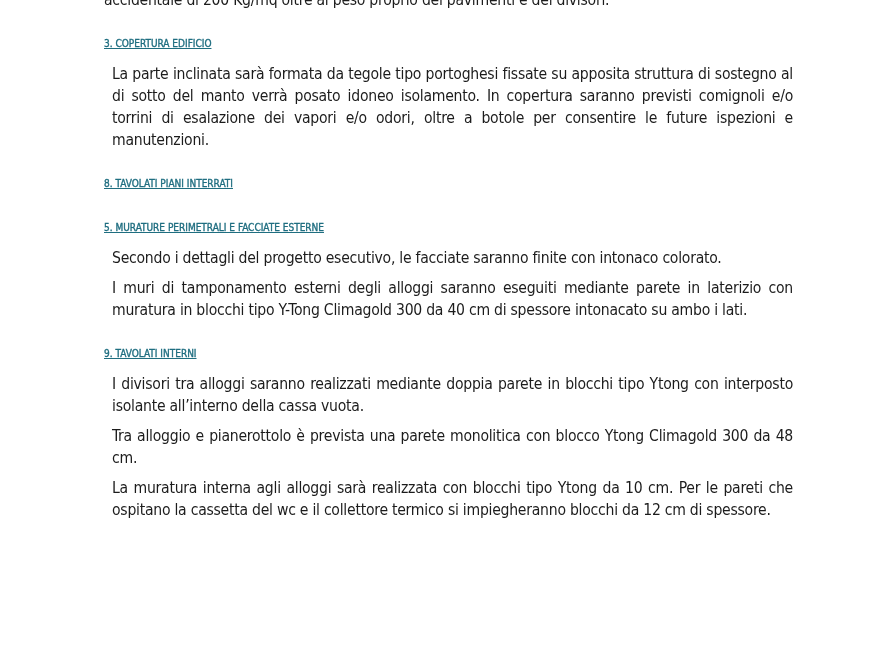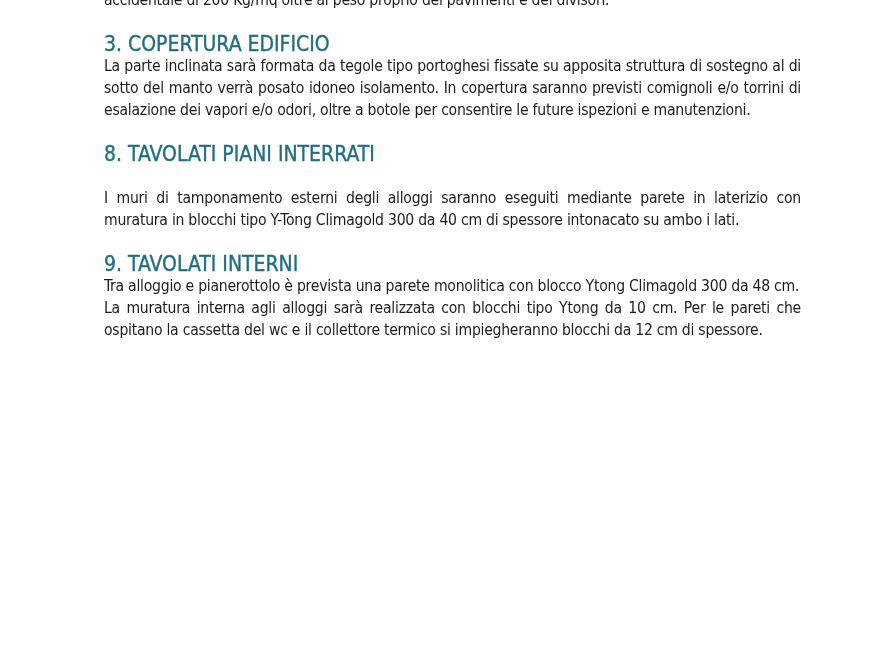--- a/index.html
+++ b/index.html
@@ -27,29 +27,30 @@
   .para {
     margin: 0;
     text-align: justify;
     text-align-last: left;
   }
   .section {
     margin-top: 22px;
   }
   .heading {
     margin: 0;
-    font-size: 21px;
+    font-size: 10px;
     line-height: 22px;
     font-weight: normal;
     color: #1f6e80;
     letter-spacing: 0px;
+    text-decoration: underline;
     -webkit-text-stroke: 0.35px #1f6e80;
   }
   .body-line {
-    margin: 0;
+    margin: 8px;
     text-align: justify;
     text-align-last: left;
   }
 </style>
 </head>
 <body>
 
 <div class="page">
 
   <p class="para">accidentale di 200 Kg/mq oltre al peso proprio dei pavimenti e dei divisori.</p>
@@ -57,23 +58,26 @@
   <div class="section">
     <h2 class="heading">3. COPERTURA EDIFICIO</h2>
     <p class="body-line">La parte inclinata sarà formata da tegole tipo portoghesi fissate su apposita struttura di sostegno al di sotto del manto verrà posato idoneo isolamento. In copertura saranno previsti comignoli e/o torrini di esalazione dei vapori e/o odori, oltre a botole per consentire le future ispezioni e manutenzioni.</p>
   </div>
 
   <div class="section">
     <h2 class="heading">8. TAVOLATI PIANI INTERRATI</h2>
   </div>
 
   <div class="section">
+    <h2 class="heading">5. MURATURE PERIMETRALI E FACCIATE ESTERNE</h2>
+    <p class="body-line">Secondo i dettagli del progetto esecutivo, le facciate saranno finite con intonaco colorato.</p>
     <p class="body-line">I muri di tamponamento esterni degli alloggi saranno eseguiti mediante parete in laterizio con muratura in blocchi tipo Y-Tong Climagold 300 da 40 cm di spessore intonacato su ambo i lati.</p>
   </div>
 
   <div class="section">
     <h2 class="heading">9. TAVOLATI INTERNI</h2>
+    <p class="body-line">I divisori tra alloggi saranno realizzati mediante doppia parete in blocchi tipo Ytong con interposto isolante all’interno della cassa vuota.</p>
     <p class="body-line">Tra alloggio e pianerottolo è prevista una parete monolitica con blocco Ytong Climagold 300 da 48 cm.</p>
     <p class="body-line">La muratura interna agli alloggi sarà realizzata con blocchi tipo Ytong da 10 cm. Per le pareti che ospitano la cassetta del wc e il collettore termico si impiegheranno blocchi da 12 cm di spessore.</p>
   </div>
 
 
 </div>
 
 </body></html>

